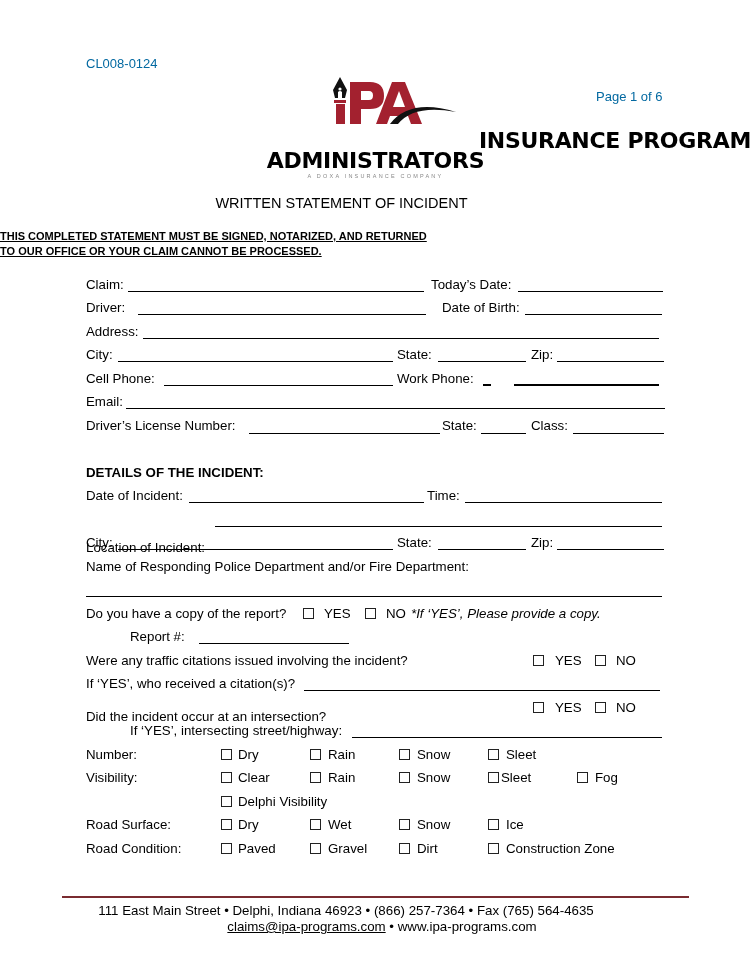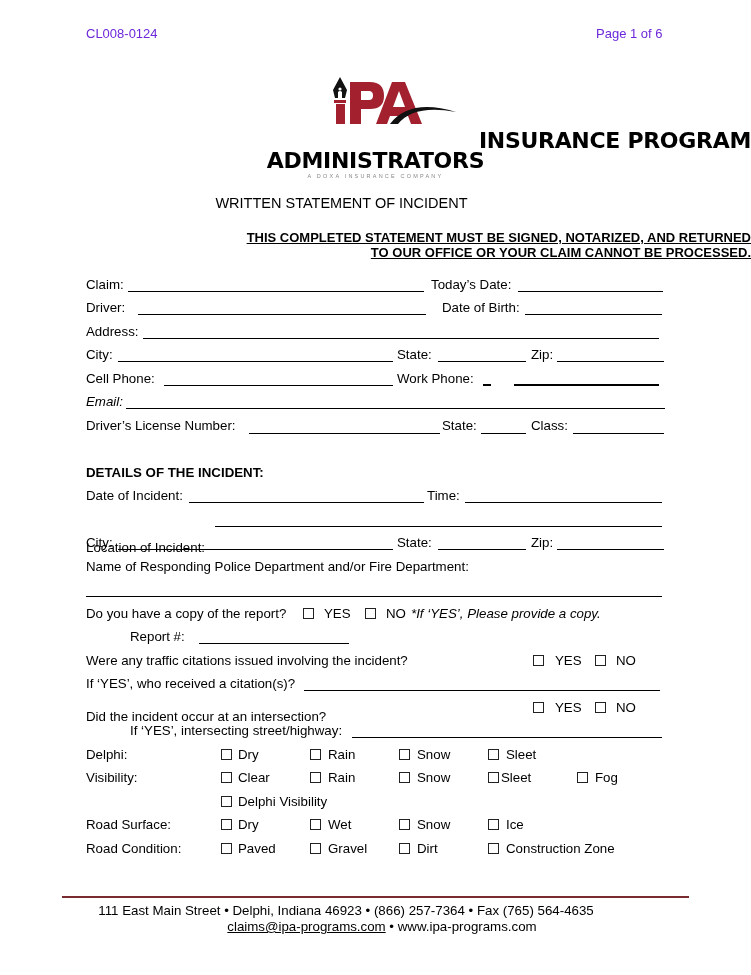--- a/index.html
+++ b/index.html
@@ -1,33 +1,33 @@
 <!DOCTYPE html>
 <html><head>
 <meta charset="utf-8">
 <style>
   html,body{margin:0;padding:0;background:#fff;}
   body{width:751px;height:975px;position:relative;overflow:hidden;font-family:"Liberation Sans",sans-serif;color:#000;}
   .abs{position:absolute;}
-  .hdr{top:26px;font-size:13px;color:#6d28d9;}
+  .hdr{top:56px;font-size:13px;color:#0369a1;}
   .t{position:absolute;font-size:13.3px;white-space:nowrap;line-height:16px;}
   .ln{position:absolute;height:0;border-bottom:1px solid #000;}
   .cb{position:absolute;width:11px;height:11px;border:1px solid #222;background:#fff;box-sizing:border-box;}
   .title{top:195px;left:0;width:683px;text-align:center;font-size:14.5px;}
-  .warn{left:0;width:751px;text-align:right;font-weight:bold;font-size:13px;text-decoration:underline;position:absolute;white-space:nowrap;}
+  .warn{left:0;width:751px;text-align:left;font-weight:bold;font-size:11px;text-decoration:underline;position:absolute;white-space:nowrap;}
   .footer-rule{position:absolute;left:62px;width:627px;top:896px;height:0;border-top:2px solid #7a2b30;}
   .ft{position:absolute;left:0;width:692px;text-align:center;font-size:13.3px;white-space:nowrap;}
   .logo-name{position:absolute;left:0;width:751px;text-align:center;font-weight:bold;font-size:22px;letter-spacing:-0.3px;line-height:22px;font-family:"DejaVu Sans",sans-serif;}
   .logo-sub{position:absolute;left:0;width:751px;text-align:center;font-size:5.5px;letter-spacing:2.2px;color:#888;}
 </style>
 </head>
 <body>
 
 <div class="abs hdr" style="left:86px;">CL008-0124</div>
-<div class="abs hdr" style="left:596px;">Page 1 of 6</div>
+<div class="abs hdr" style="left:596px;margin-top:33px;">Page 1 of 6</div>
 
 <div class="abs" style="left:330px;top:76px;width:130px;height:52px;">
   <svg width="130" height="52" viewBox="0 0 130 52">
 
     <path d="M10 1 L17 14 L15 22 L12 22 L12 16 Q10 14 8 16 L8 22 L5 22 L3 14 Z" fill="#111"></path>
     <circle cx="10" cy="13" r="1.6" fill="#fff"></circle>
     <rect x="4" y="24" width="12" height="3" fill="#a3212f"></rect>
     <rect x="6" y="28" width="9" height="20" fill="#a3212f"></rect>
 
     <path d="M20 6 L40 6 Q54 6 54 20 Q54 33 40 33 L31 33 L31 48 L20 48 Z M31 15 L31 24 L39 24 Q43 24 43 19.5 Q43 15 39 15 Z" fill="#a3212f" fill-rule="evenodd"></path>
@@ -64,21 +64,21 @@
 <div class="ln" style="left:438px;width:88px;top:361px;"></div>
 <span class="t" style="left:531px;top:347px;">Zip:</span>
 <div class="ln" style="left:557px;width:107px;top:361px;"></div>
 
 <span class="t" style="left:86px;top:371px;">Cell Phone:</span>
 <div class="ln" style="left:164px;width:229px;top:385px;"></div>
 <span class="t" style="left:397px;top:371px;">Work Phone:</span>
 <div class="ln" style="left:483px;width:8px;top:384px;border-bottom-width:2px;"></div>
 <div class="ln" style="left:514px;width:145px;top:384px;border-bottom-width:2px;"></div>
 
-<span class="t" style="left:86px;top:394px;font-style:italic;">Email:</span>
+<span class="t" style="left:86px;top:394px;">Email:</span>
 <div class="ln" style="left:126px;width:539px;top:408px;"></div>
 
 <span class="t" style="left:86px;top:418px;">Driver’s License Number:</span>
 <div class="ln" style="left:249px;width:191px;top:433px;"></div>
 <span class="t" style="left:442px;top:418px;">State:</span>
 <div class="ln" style="left:481px;width:45px;top:433px;"></div>
 <span class="t" style="left:531px;top:418px;">Class:</span>
 <div class="ln" style="left:573px;width:91px;top:433px;"></div>
 
 <span class="t" style="left:86px;top:465px;font-weight:bold;">DETAILS OF THE INCIDENT:</span>
@@ -122,21 +122,21 @@
 
 <span class="t" style="left:86px;top:700px;margin-top:9px;">Did the incident occur at an intersection?</span>
 <div class="cb" style="left:533px;top:702px;"></div>
 <span class="t" style="left:555px;top:700px;">YES</span>
 <div class="cb" style="left:595px;top:702px;"></div>
 <span class="t" style="left:616px;top:700px;">NO</span>
 
 <span class="t" style="left:130px;top:723px;">If ‘YES’, intersecting street/highway:</span>
 <div class="ln" style="left:352px;width:310px;top:737px;"></div>
 
-<span class="t" style="left:86px;top:747px;">Delphi:</span>
+<span class="t" style="left:86px;top:747px;">Number:</span>
 <div class="cb" style="left:221px;top:749px;"></div>
 <span class="t" style="left:238px;top:747px;">Dry</span>
 <div class="cb" style="left:310px;top:749px;"></div>
 <span class="t" style="left:328px;top:747px;">Rain</span>
 <div class="cb" style="left:399px;top:749px;"></div>
 <span class="t" style="left:417px;top:747px;">Snow</span>
 <div class="cb" style="left:488px;top:749px;"></div>
 <span class="t" style="left:506px;top:747px;">Sleet</span>
 
 <span class="t" style="left:86px;top:770px;">Visibility:</span>

